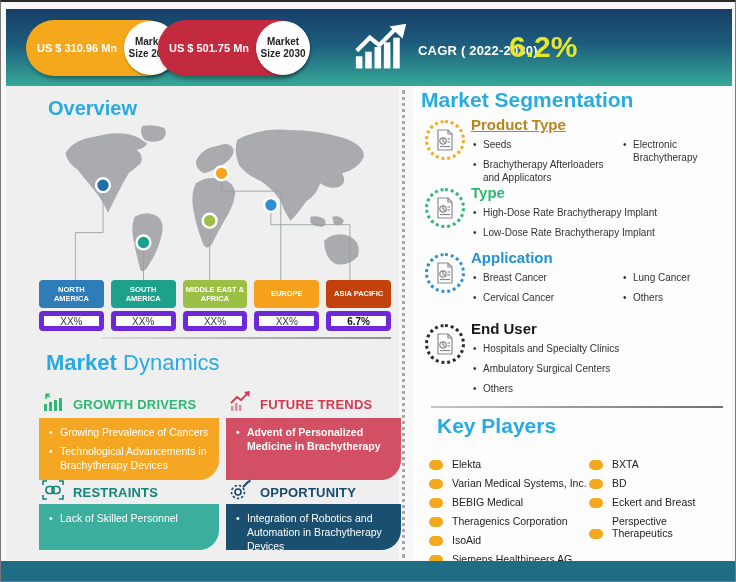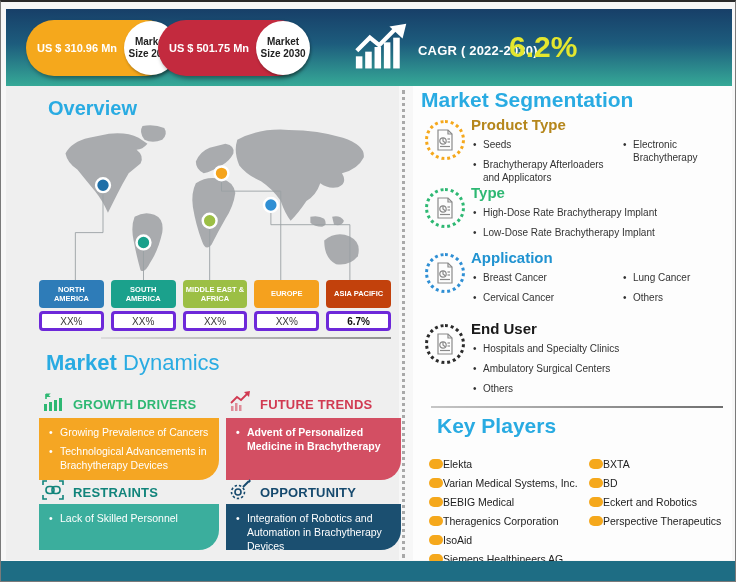--- a/index.html
+++ b/index.html
@@ -36,21 +36,21 @@
 
   
   .overview-title { position:absolute; left:42px; top:11px; color:#29abe2;
                     font-size:20px; font-weight:bold; }
   .map-wrap { position:absolute; left:42px; top:36px; width:348px; height:158px; }
   .region-row { position:absolute; left:33px; top:194px; width:352px; display:flex; gap:7px; }
   .region { flex:1; display:flex; flex-direction:column; }
   .region-badge { height:28px; border-radius:4px; display:flex; align-items:center;
                   justify-content:center; text-align:center; color:#fff; font-size:7.5px;
                   font-weight:bold; line-height:1.25; padding:2px; }
-  .region-value { margin-top:3px; height:20px; background:#fff; border:3px solid #6d28d9;
+  .region-value { margin-top:3px; height:20px; background:#fff; border:5px solid #6d28d9;
                   border-radius:4px; display:flex; align-items:center; justify-content:center;
                   font-size:10px; color:#3a3a3a; }
   .region:nth-child(5) .region-value { font-weight:bold; color:#111; }
 
   .dyn-divider { position:absolute; left:95px; top:251px; width:290px; height:2px;
                  background:linear-gradient(90deg,#dcdcdc,#8f8f8f); }
 
   
   .dyn-title { position:absolute; left:40px; top:264px; font-size:22px; color:#29abe2; }
   .dyn-title .b { font-weight:bold; }
@@ -74,39 +74,39 @@
   .seg-title { position:absolute; left:8px; top:2px; font-size:21px; font-weight:bold; color:#29abe2; }
   .seg-group { position:absolute; left:6px; display:flex; width:308px; }
   .seg-icon-col { width:52px; flex:none; padding-top:4px; }
   .icon-ring { width:40px; height:40px; border-radius:50%; display:flex; align-items:center;
                justify-content:center; margin-left:6px; }
   .ring-orange { border:3px dotted #f5a81c; }
   .ring-green  { border:3px dotted #2eb873; }
   .ring-blue   { border:3px dotted #2f8fd4; }
   .ring-black  { border:3px dotted #2b2b2b; }
   .seg-heading { font-size:15px; font-weight:bold; margin-bottom:5px; }
-  .h-gold  { color:#b5861b; }
+  .h-gold  { color:#b5861b;text-decoration:underline; }
   .h-green { color:#2eb873; }
   .h-blue  { color:#2193d1; }
   .h-black { color:#1a1a1a; }
   .seg-cols { display:flex; }
   .seg-col1 { width:150px; flex:none; }
   .seg-col2 { flex:1; }
   .seg-item { position:relative; padding-left:12px; font-size:10px; color:#333;
               line-height:1.3; margin-bottom:7px; }
   .seg-item::before { content:"•"; position:absolute; left:2px; top:0; color:#333; }
   .g-pt { top:30px; }  .g-ty { top:98px; }  .g-ap { top:163px; }  .g-eu { top:234px; }
 
   .kp-divider { position:absolute; left:18px; top:320px; width:292px; height:2px;
                 background:linear-gradient(90deg,#c6c6c6,#6f6f6f); }
   .kp-title { position:absolute; left:24px; top:328px; font-size:21px; font-weight:bold; color:#29abe2; }
   .kp-cols { position:absolute; left:16px; top:372px; width:300px; display:flex; }
   .kp-col1 { width:160px; flex:none; }
   .kp-col2 { flex:1; }
-  .kp-item { display:flex; align-items:center; margin-bottom:7px; }
+  .kp-item { display:flex; align-items:flex-end; gap:9px; margin-bottom:7px; }
   .kp-bullet { width:14px; height:10px; background:#f5a81c; border-radius:6px; flex:none; }
   .kp-name { font-size:10.5px; color:#222; }
 
   
   .bottom-bar { position:absolute; left:0; top:559px; width:736px; height:23px;
                 background:#1e6d84; border-bottom:3px solid #14576b; }
 </style>
 </head>
 <body>
 
@@ -418,21 +418,21 @@
         <div class="kp-item">
             <span class="kp-bullet"></span>
             <span class="kp-name">BXTA</span>
           </div>
         <div class="kp-item">
             <span class="kp-bullet"></span>
             <span class="kp-name">BD</span>
           </div>
         <div class="kp-item">
             <span class="kp-bullet"></span>
-            <span class="kp-name">Eckert and Robotics</span>
+            <span class="kp-name">Eckert and Breast</span>
           </div>
         <div class="kp-item">
             <span class="kp-bullet"></span>
             <span class="kp-name">Perspective Therapeutics</span>
           </div>
       </div>
     </div>
   </div>
 
   <div class="bottom-bar"></div>

